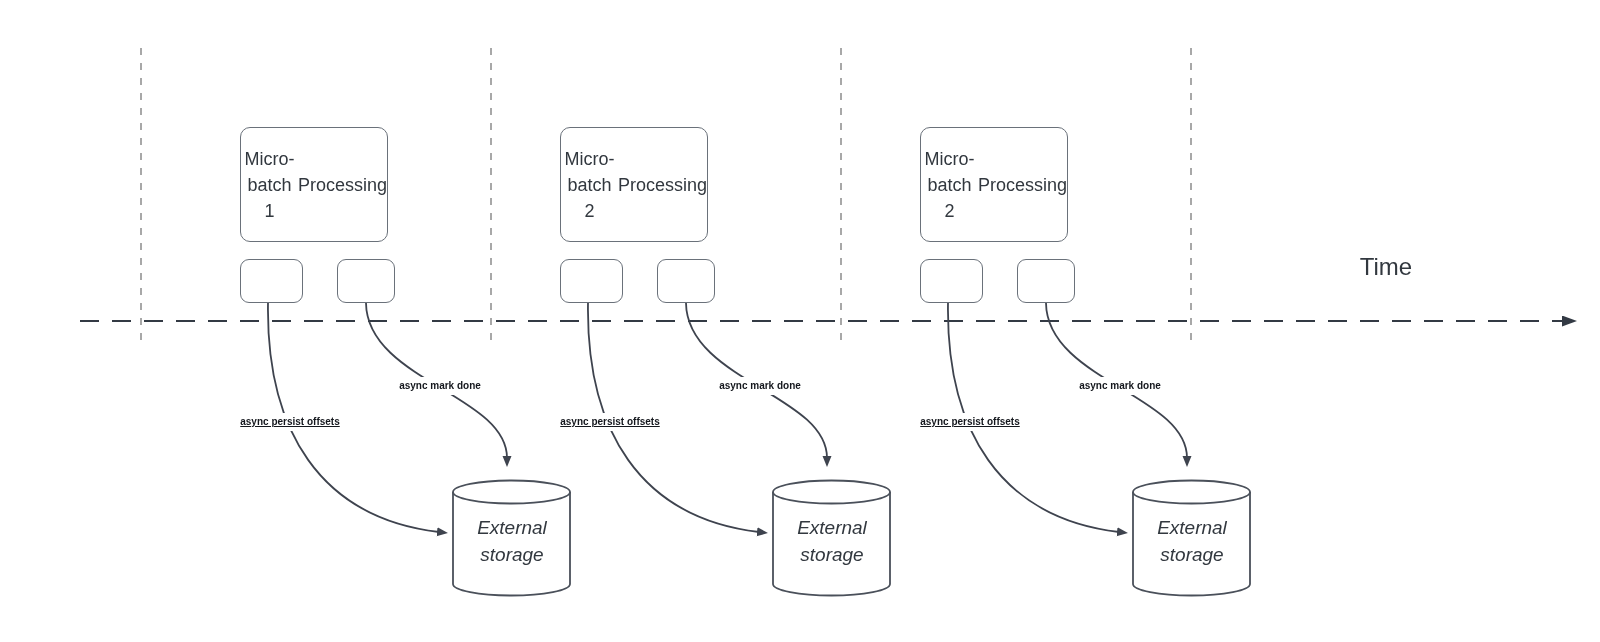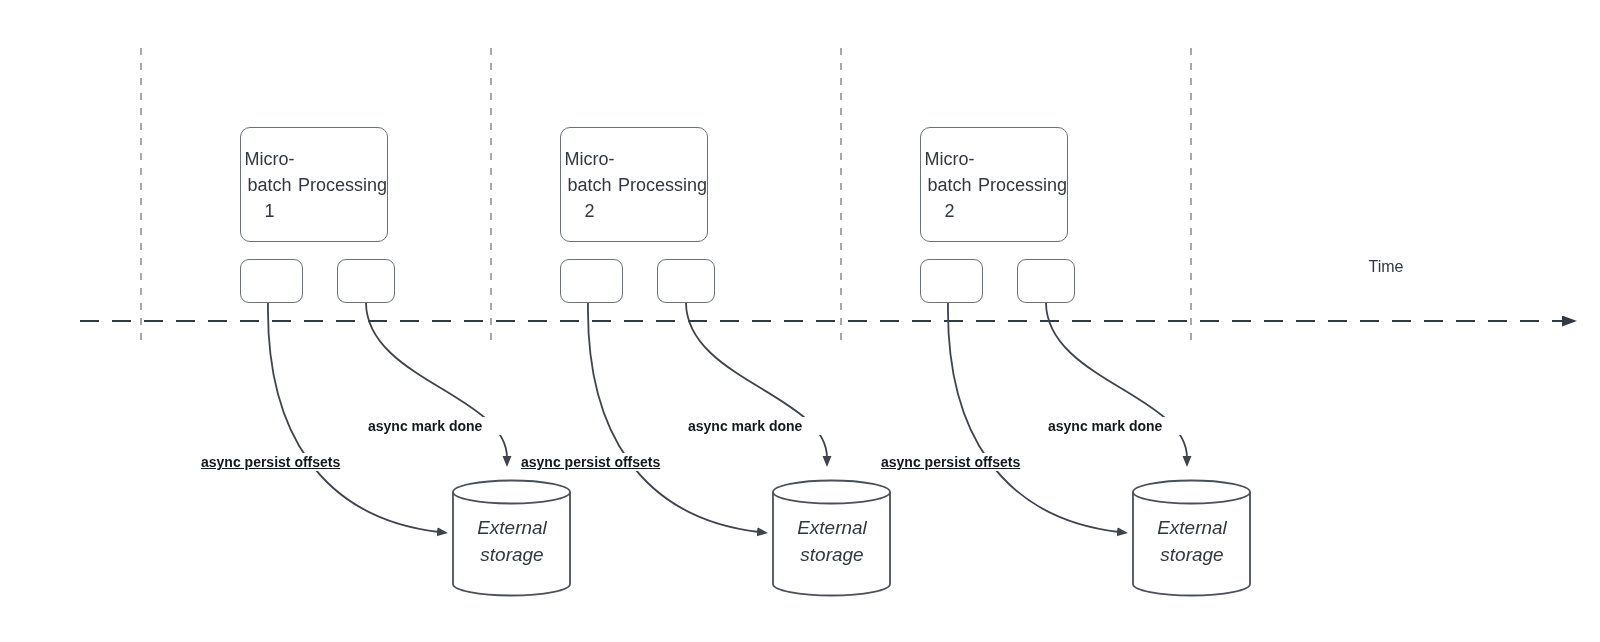--- a/index.html
+++ b/index.html
@@ -34,38 +34,37 @@
   }
   .chip{
     position:absolute;top:259px;height:44px;
     border:1.5px solid var(--shape-border);border-radius:9px;background:#fff;
   }
   .chip-left{left:0;width:63px;}
   .chip-right{left:97px;width:58px;}
 
   .flow-label{
     position:absolute;
-    font-size:14px;font-weight:bold;color:var(--label-text);
-    background:#fff;padding:1px 3px;white-space:nowrap;text-align:left;
+    font-size:10px;font-weight:bold;color:var(--label-text);
+    background:#fff;padding:1px 3px;white-space:nowrap;text-align:center;
     line-height:16px;
-    margin-top:40px;
   }
   .persist-label{left:-42px;top:413px;width:184px;text-decoration:underline;}
   .mark-label{left:125px;top:377px;width:150px;}
 
   .storage-text{
     position:absolute;left:207px;top:514px;width:130px;
     text-align:center;color:var(--box-text);
     font-size:19px;line-height:27px;font-style:italic;
   }
   .storage-text span{display:block;}
 
   .time-label{
     position:absolute;left:1336px;top:256px;width:100px;
-    text-align:center;color:var(--box-text);font-size:16px;line-height:22px;
+    text-align:center;color:var(--box-text);font-size:24px;line-height:22px;
   }
 </style>
 </head>
 <body>
 
 <div class="stage">
 
   <svg class="layer" width="1600" height="642" viewBox="0 0 1600 642">
     <defs>
       <marker id="curveArrow" markerWidth="12" markerHeight="10" refX="2" refY="4.5" orient="auto" markerUnits="userSpaceOnUse">

